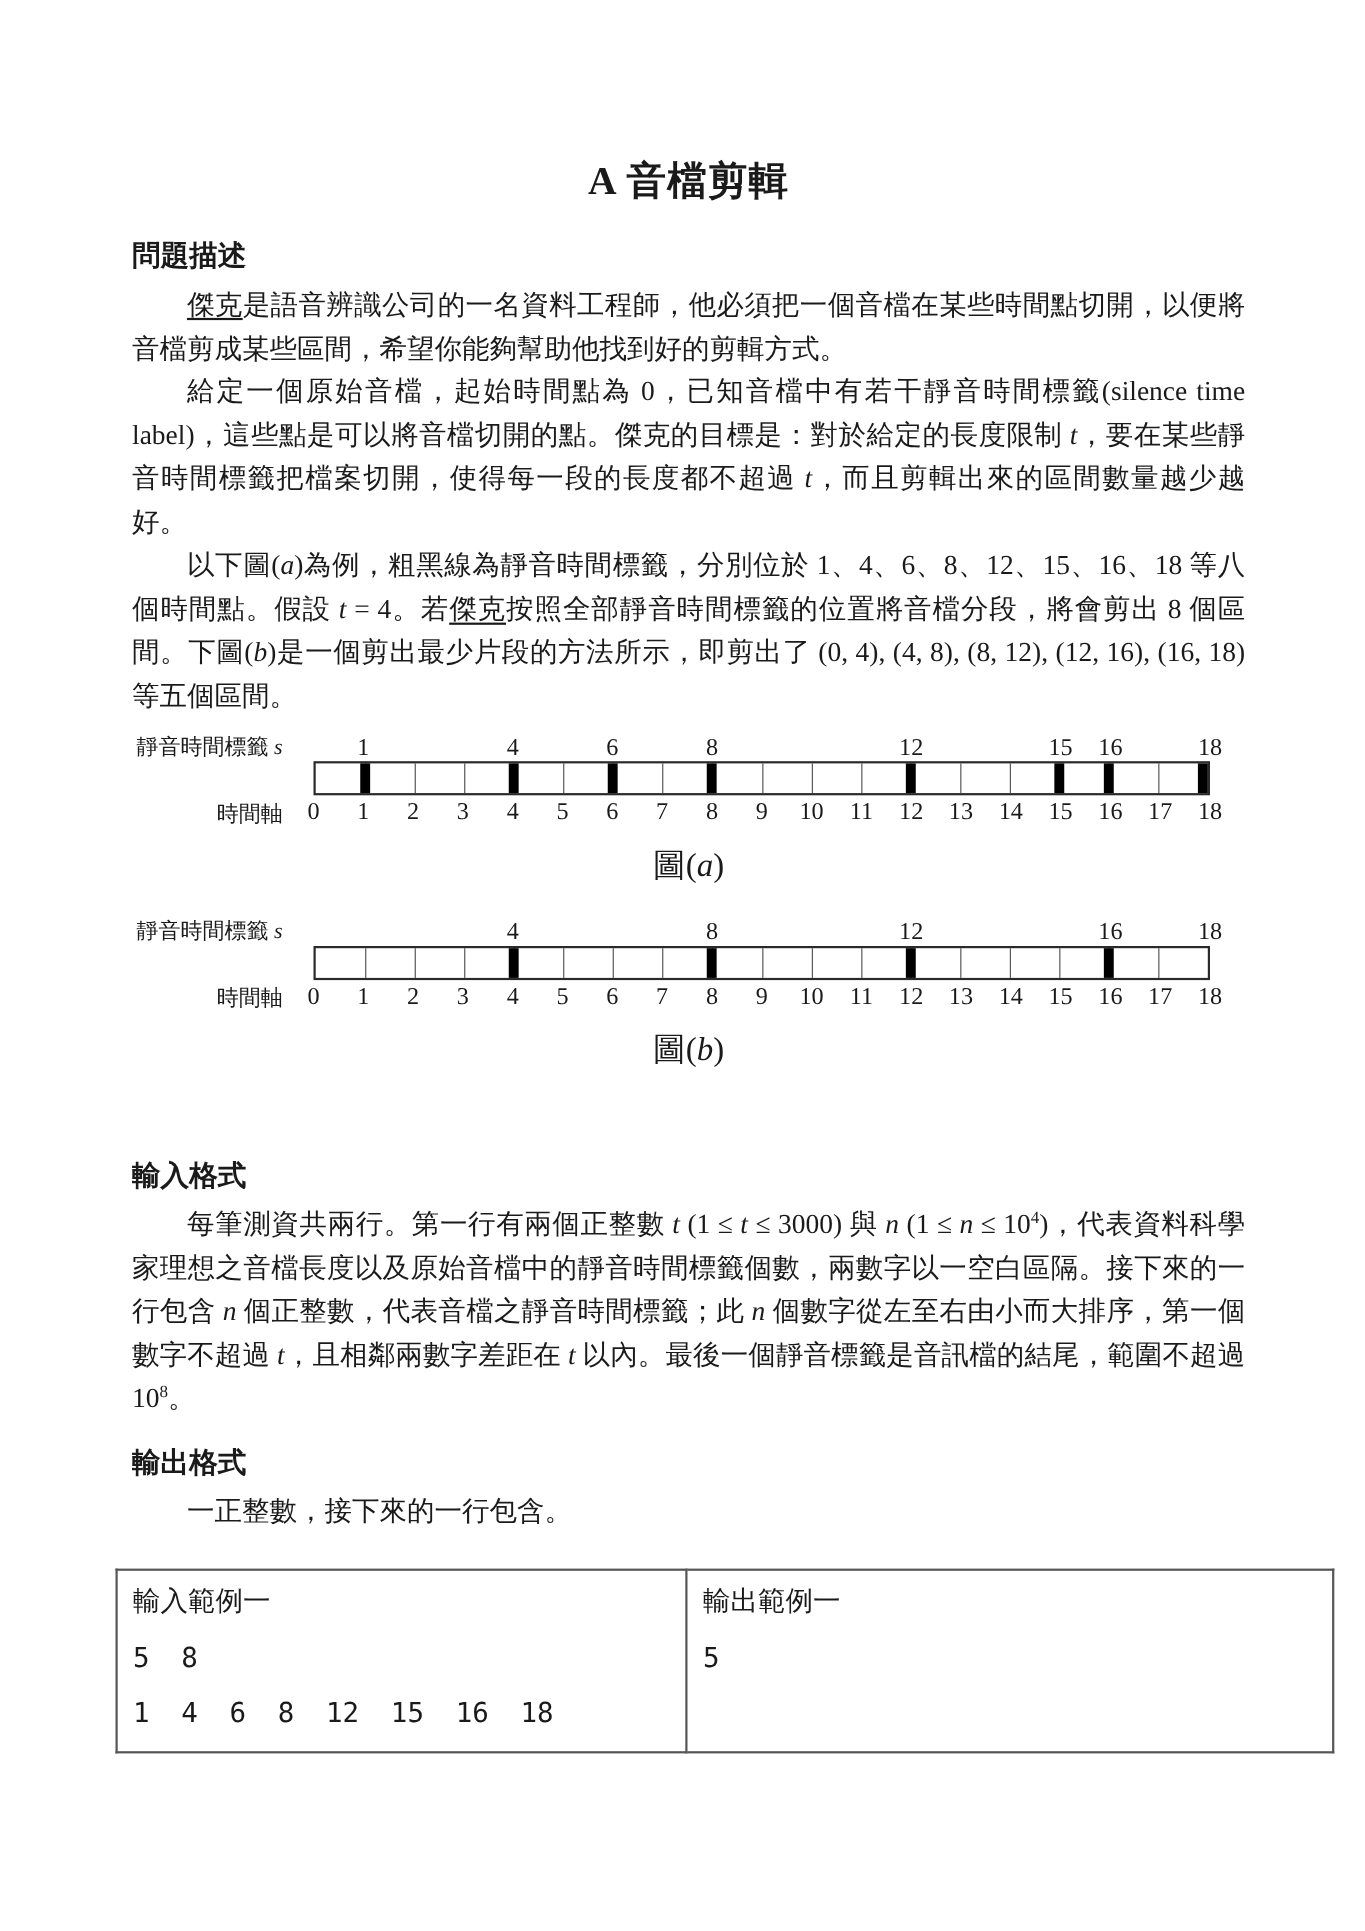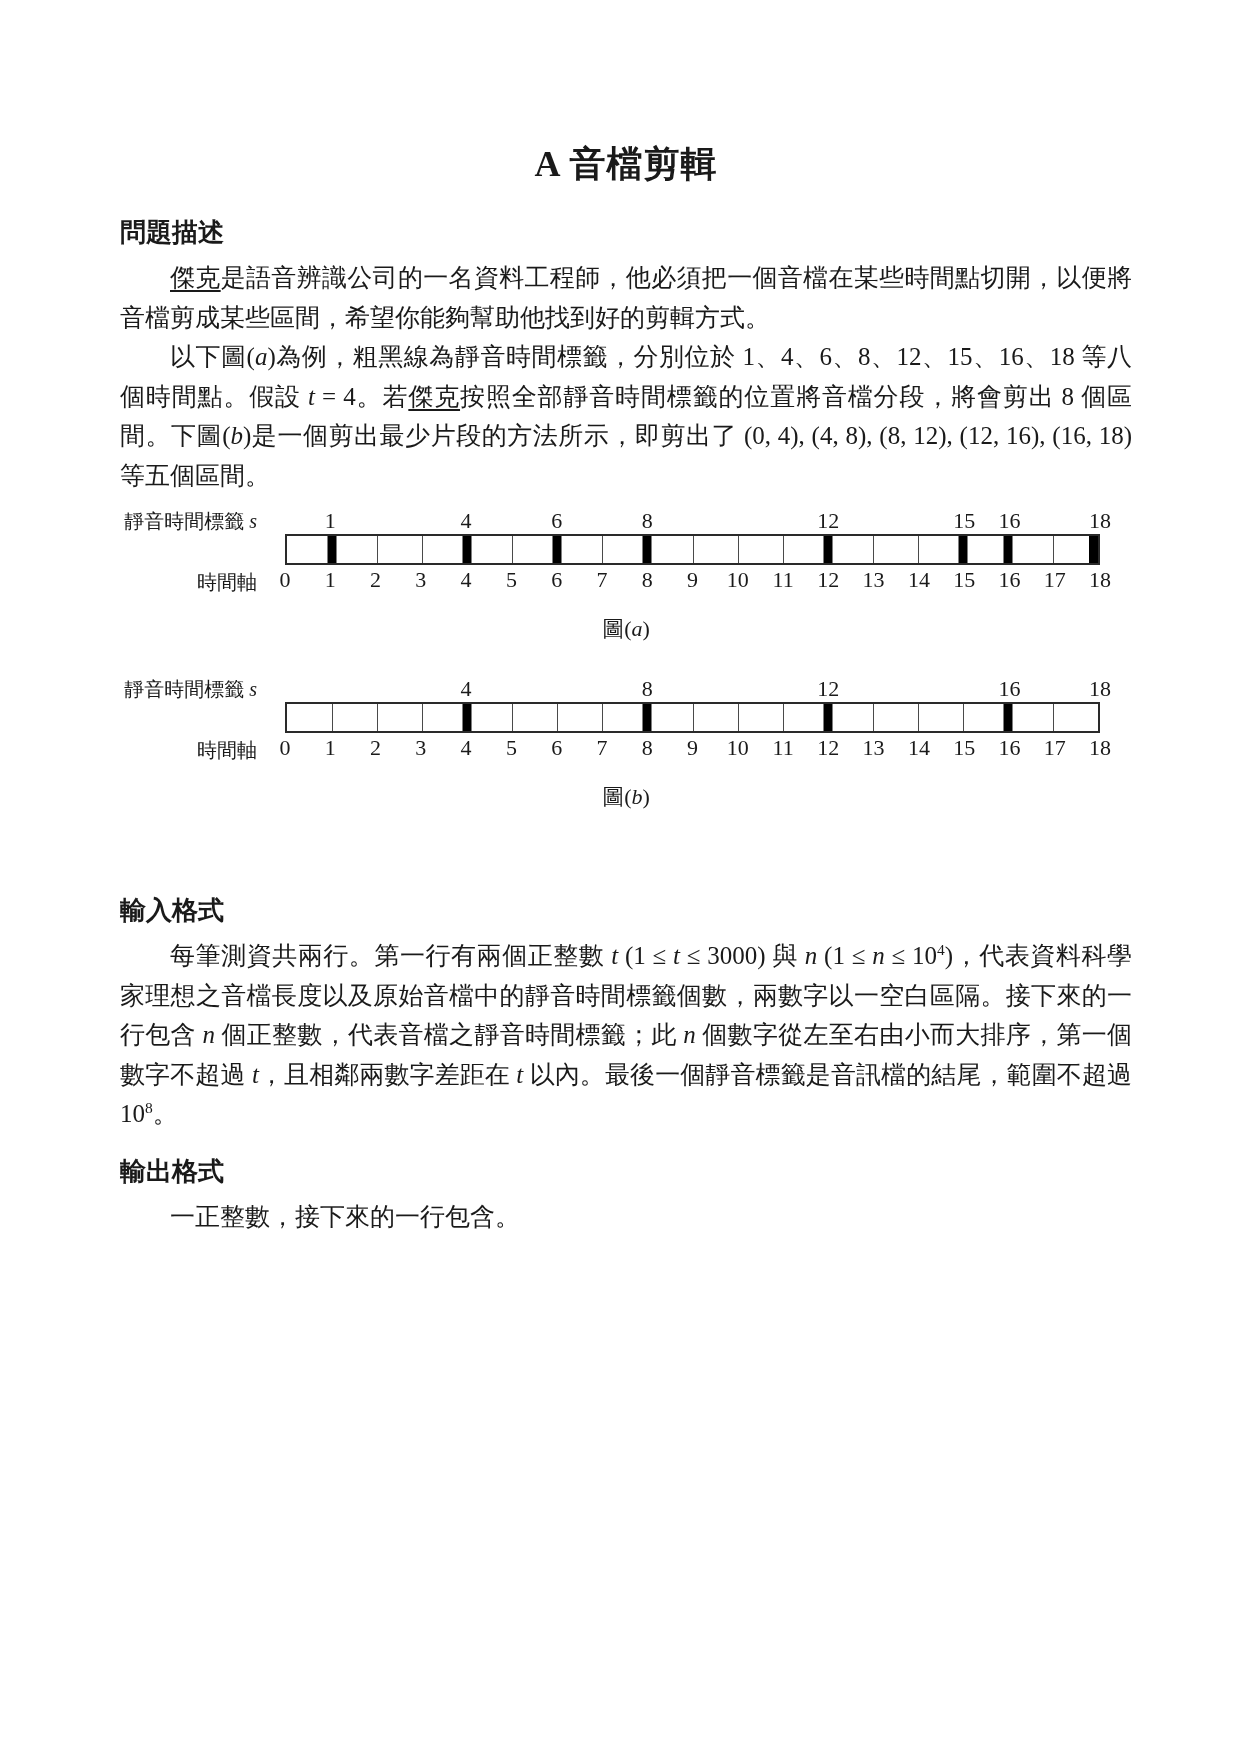--- a/index.html
+++ b/index.html
@@ -44,21 +44,21 @@
   .top-labels{height:27px;font-size:22px;line-height:27px;}
   .axis-labels{height:30px;font-size:22px;line-height:30px;}
   .num{position:absolute;transform:translateX(-50%);white-space:nowrap;}
   .bar{
     position:relative;height:31px;background:#fff;
     border:2px solid #2a2a2a;box-sizing:border-box;
   }
   .grid{position:absolute;top:0;bottom:0;width:1px;background:#4a4a4a;}
   .mark{position:absolute;top:0;bottom:0;width:9px;background:#000;transform:translateX(-50%);}
   .fig-caption{
-    text-align:center;font-size:22px;margin-top:18px;line-height:32px;
+    text-align:center;font-size:30px;margin-top:18px;line-height:32px;
   }
 
   
   table.examples{
     border-collapse:collapse;
     width:1046px;margin-left:-15px;margin-top:32px;
     table-layout:fixed;
   }
   table.examples td{
     border:2px solid #555;
@@ -79,20 +79,21 @@
 </style>
 </head>
 <body>
 
 <div class="page">
 
   <h1 class="title">A 音檔剪輯</h1>
 
   <h2 class="sec">問題描述</h2>
   <p class="body ind"><span class="seg-u">傑克</span><span>是語音辨識公司的一名資料工程師，他必須把一個音檔在某些時間點切開，以便將音檔剪成某些區間，希望你能夠幫助他找到好的剪輯方式。</span></p>
+  <p class="body ind"><span>給定一個原始音檔，起始時間點為 0，已知音檔中有若干靜音時間標籤(silence time label)，這些點是可以將音檔切開的點。傑克的目標是：對於給定的長度限制 </span><span class="seg-i">t</span><span>，要在某些靜音時間標籤把檔案切開，使得每一段的長度都不超過 </span><span class="seg-i">t</span><span>，而且剪輯出來的區間數量越少越好。</span></p>
   <p class="body ind"><span>以下圖(</span><span class="seg-i">a</span><span>)為例，粗黑線為靜音時間標籤，分別位於 1、4、6、8、12、15、16、18 等八個時間點。假設 </span><span class="seg-i">t</span><span> = 4。若</span><span class="seg-u">傑克</span><span>按照全部靜音時間標籤的位置將音檔分段，將會剪出 8 個區間。下圖(</span><span class="seg-i">b</span><span>)是一個剪出最少片段的方法所示，即剪出了 (0, 4), (4, 8), (8, 12), (12, 16), (16, 18) 等五個區間。</span></p>
 
   <div class="figure">
     <div class="fig-row">
       <div class="fig-label"><span>靜音時間標籤 </span><span class="seg-i">s</span></div>
       <div class="fig-strip top-labels">
           <span class="num" style="left: 5.55556%;">1</span>
           <span class="num" style="left: 22.2222%;">4</span>
           <span class="num" style="left: 33.3333%;">6</span>
           <span class="num" style="left: 44.4444%;">8</span>
@@ -222,15 +223,30 @@
     </div>
     <div class="fig-caption"><span>圖(</span><span class="seg-i">b</span><span>)</span></div>
   </div>
 
   <h2 class="sec big-gap">輸入格式</h2>
   <p class="body ind"><span>每筆測資共兩行。第一行有兩個正整數 </span><span class="seg-i">t</span><span> (1 ≤ </span><span class="seg-i">t</span><span> ≤ 3000) 與 </span><span class="seg-i">n</span><span> (1 ≤ </span><span class="seg-i">n</span><span> ≤ 10</span><span class="seg-sup">4</span><span>)，代表資料科學家理想之音檔長度以及原始音檔中的靜音時間標籤個數，兩數字以一空白區隔。接下來的一行包含 </span><span class="seg-i">n</span><span> 個正整數，代表音檔之靜音時間標籤；此 </span><span class="seg-i">n</span><span> 個數字從左至右由小而大排序，第一個數字不超過 </span><span class="seg-i">t</span><span>，且相鄰兩數字差距在 </span><span class="seg-i">t</span><span> 以內。最後一個靜音標籤是音訊檔的結尾，範圍不超過 10</span><span class="seg-sup">8</span><span>。</span></p>
 
   <h2 class="sec">輸出格式</h2>
   <p class="body ind"><span>一正整數，接下來的一行包含。</span></p>
 
+  <table class="examples">
+    <tbody>
+      <tr>
+        <td class="in-cell">
+          <div class="ex-header">輸入範例一</div>
+          <div class="mono">5 8</div>
+          <div class="mono">1 4 6 8 12 15 16 18</div>
+        </td>
+        <td class="out-cell">
+          <div class="ex-header">輸出範例一</div>
+          <div class="mono">5</div>
+        </td>
+      </tr>
+    </tbody>
+  </table>
 
 
 </div>
 
 </body></html>

